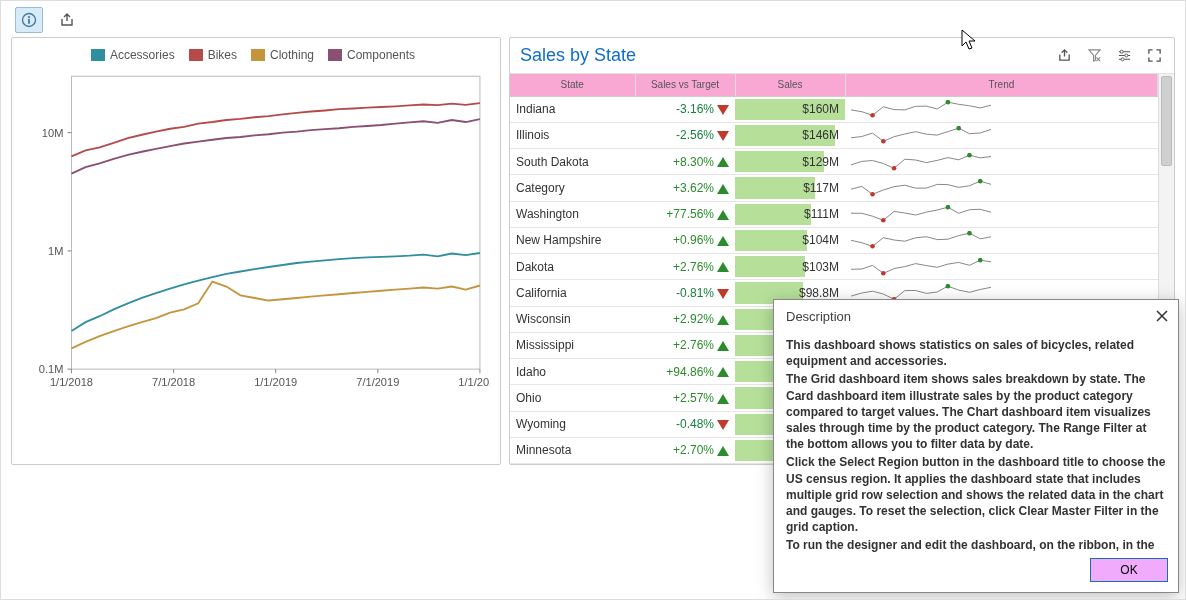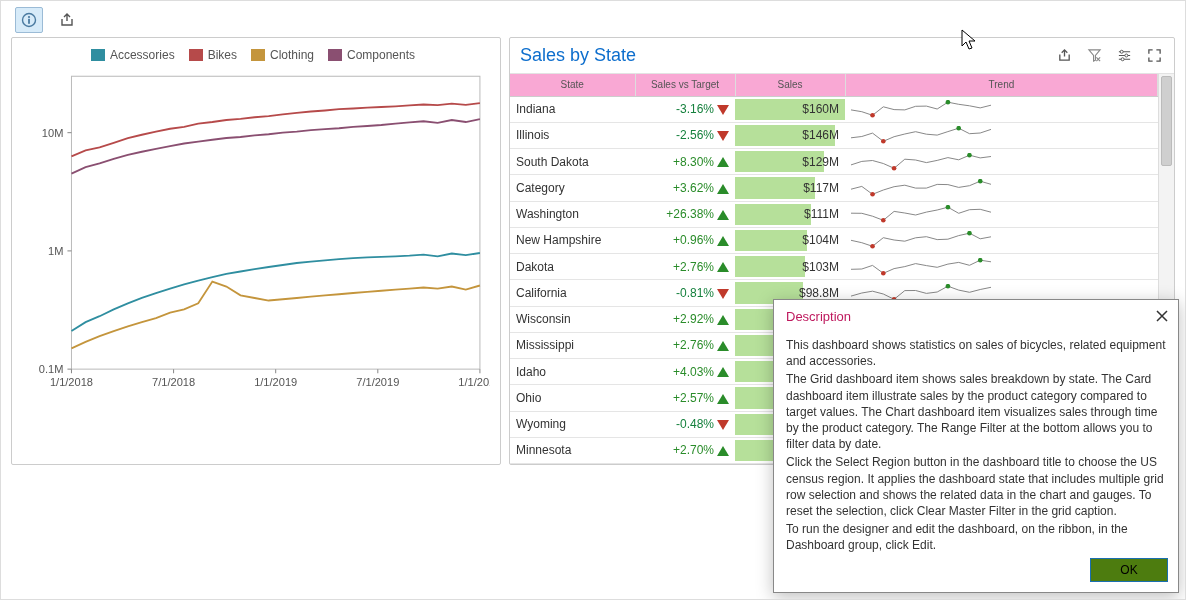--- a/index.html
+++ b/index.html
@@ -163,40 +163,40 @@
     background: #fff;
     border: 1px solid #888;
     box-shadow: 0 4px 16px rgba(0,0,0,.25);
     display: flex; flex-direction: column;
     z-index: 40;
   }
   .popup-header {
     display: flex; justify-content: space-between; align-items: center;
     padding: 8px 10px 4px 12px;
     font-size: 13px;
-    color: #be185d;
+    color: #404040;
   }
   .popup-close { cursor: pointer; font-size: 15px; color: #333; }
   .popup-body {
     flex: 1;
     padding: 8px 12px 4px 12px;
     font-size: 12px;
     line-height: 1.35;
     color: #333;
     overflow: auto;
   }
-  .popup-body p { margin-bottom: 2px; }
+  .popup-body p { margin-bottom: 2px; font-weight: bold; }
   .popup-footer {
     padding: 6px 10px 10px;
     display: flex; justify-content: flex-end;
   }
   .btn-ok {
     width: 78px; height: 24px;
     border: 1px solid #1a6fb0;
-    background: #4d7c0f;
+    background: #f0abfc;
     font-size: 12px;
     cursor: pointer;
   }
 </style>
 </head>
 <body>
 
 <div class="dashboard-header">
   <div class="header-actions">
     <div class="icon-btn active">
@@ -358,21 +358,21 @@
       <td class="trend-cell">
                 <svg class="spark" viewBox="0 0 140 18">
                   <path d="M0.0 10.2 L10.8 7.4 L21.5 15.3 L32.3 11.0 L43.1 7.7 L53.8 6.2 L64.6 9.1 L75.4 9.1 L86.2 5.4 L96.9 5.6 L107.7 8.4 L118.5 6.7 L129.2 2.2 L140.0 5.3 " fill="none" stroke="#888" stroke-width="1"></path>
                   <circle cx="21.53846153846154" cy="15.299999999999999" r="2.3" fill="#c0392b"></circle>
                   <circle cx="129.23076923076923" cy="2.16" r="2.3" fill="#2a8c2a"></circle>
                 </svg>
               </td>
     </tr>
             <tr>
       <td>Washington</td>
-      <td class="vs-target"><span class="pct up">+26.38%</span><span class="tri up"></span></td>
+      <td class="vs-target"><span class="pct up">+77.56%</span><span class="tri up"></span></td>
       <td class="sales-cell"><span class="bar" style="width:69%"></span><span class="val">$111M</span></td>
       <td class="trend-cell">
                 <svg class="spark" viewBox="0 0 140 18">
                   <path d="M0.0 8.2 L10.8 8.3 L21.5 11.2 L32.3 15.3 L43.1 6.4 L53.8 8.0 L64.6 10.0 L75.4 7.1 L86.2 5.0 L96.9 2.2 L107.7 8.3 L118.5 4.7 L129.2 4.3 L140.0 7.2 " fill="none" stroke="#888" stroke-width="1"></path>
                   <circle cx="32.30769230769231" cy="15.299999999999999" r="2.3" fill="#c0392b"></circle>
                   <circle cx="96.92307692307692" cy="2.16" r="2.3" fill="#2a8c2a"></circle>
                 </svg>
               </td>
     </tr>
             <tr>
@@ -430,21 +430,21 @@
       <td class="trend-cell">
                 <svg class="spark" viewBox="0 0 140 18">
                   <path d="M0.0 8.7 L10.8 7.9 L21.5 10.8 L32.3 15.3 L43.1 6.6 L53.8 7.4 L64.6 10.0 L75.4 7.7 L86.2 4.9 L96.9 7.2 L107.7 8.5 L118.5 2.2 L129.2 3.9 L140.0 6.8 " fill="none" stroke="#888" stroke-width="1"></path>
                   <circle cx="32.30769230769231" cy="15.299999999999999" r="2.3" fill="#c0392b"></circle>
                   <circle cx="118.46153846153847" cy="2.16" r="2.3" fill="#2a8c2a"></circle>
                 </svg>
               </td>
     </tr>
             <tr>
       <td>Idaho</td>
-      <td class="vs-target"><span class="pct up">+4.03%</span><span class="tri up"></span></td>
+      <td class="vs-target"><span class="pct up">+94.86%</span><span class="tri up"></span></td>
       <td class="sales-cell"><span class="bar" style="width:56%"></span><span class="val"></span></td>
       <td class="trend-cell">
                 <svg class="spark" viewBox="0 0 140 18">
                   <path d="M0.0 7.7 L10.8 9.8 L21.5 11.3 L32.3 8.0 L43.1 15.3 L53.8 9.5 L64.6 9.4 L75.4 5.7 L86.2 6.0 L96.9 8.8 L107.7 7.0 L118.5 3.9 L129.2 2.2 L140.0 7.6 " fill="none" stroke="#888" stroke-width="1"></path>
                   <circle cx="43.07692307692308" cy="15.299999999999999" r="2.3" fill="#c0392b"></circle>
                   <circle cx="129.23076923076923" cy="2.16" r="2.3" fill="#2a8c2a"></circle>
                 </svg>
               </td>
     </tr>
             <tr>

